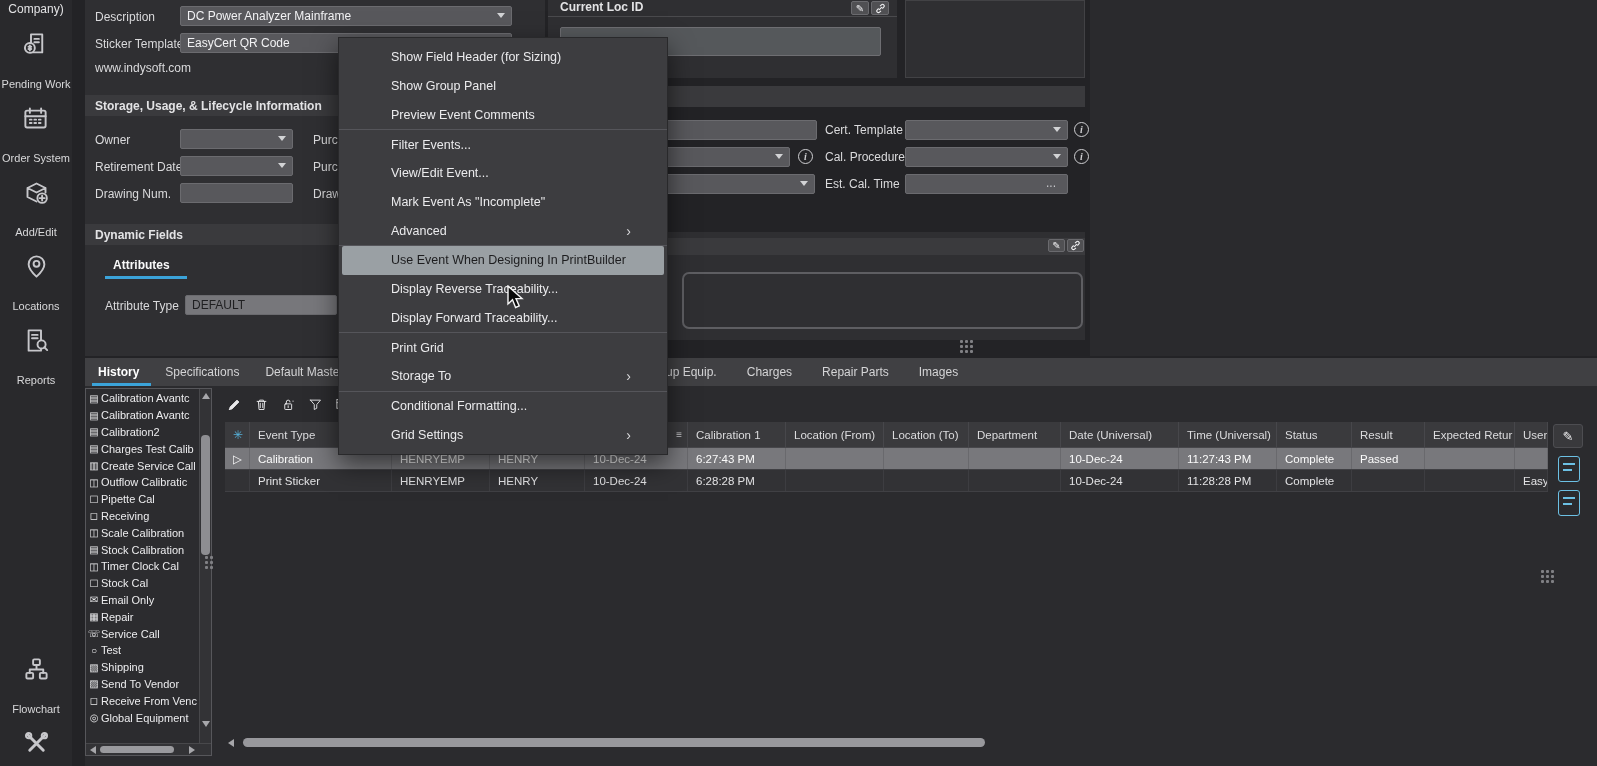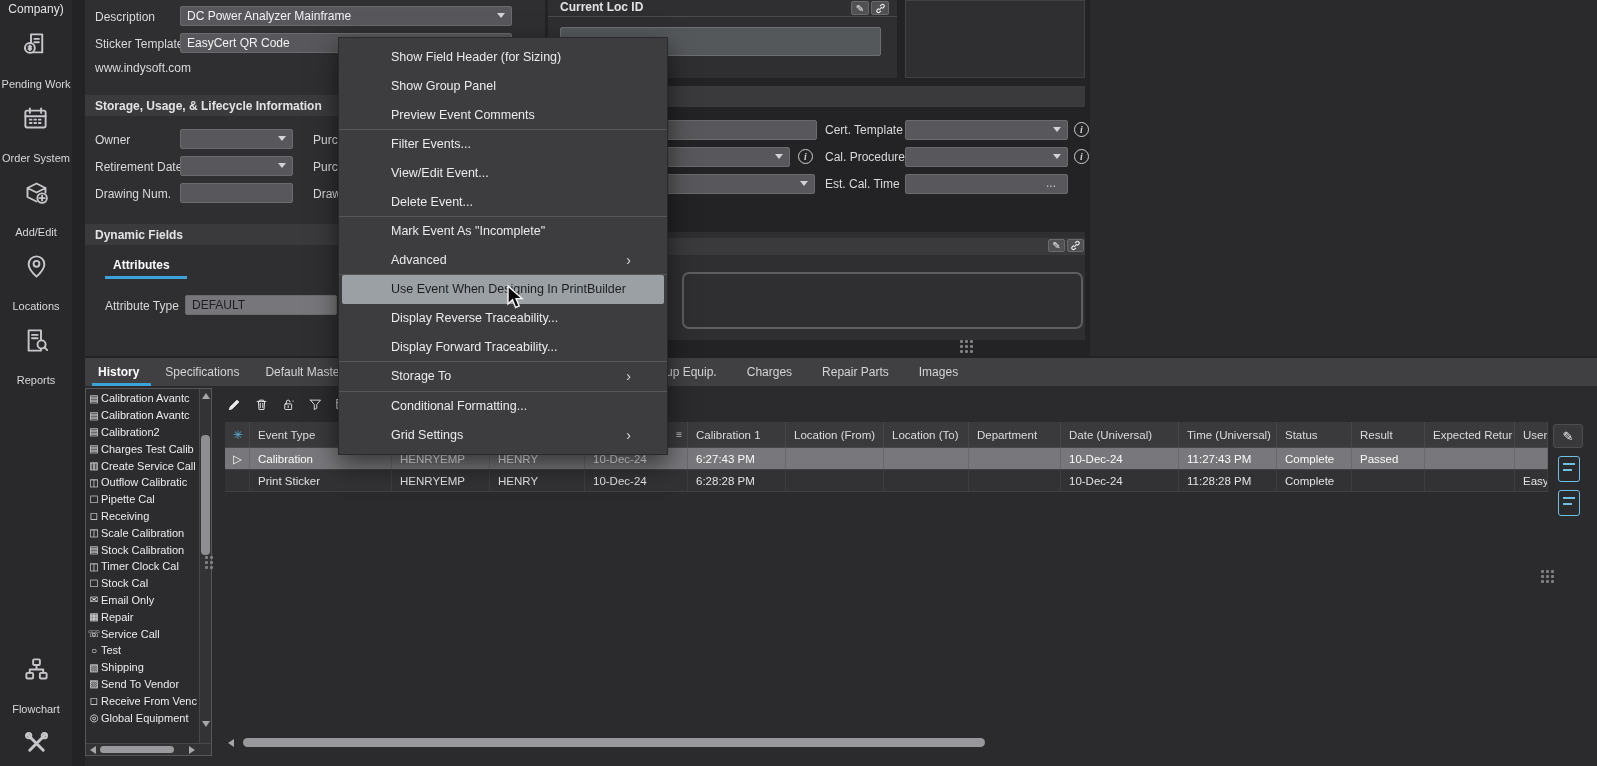--- a/index.html
+++ b/index.html
@@ -595,24 +595,20 @@
     <div class="menu-item">
       <span>Filter Events...</span>
 
     </div>
 
     <div class="menu-item">
       <span>View/Edit Event...</span>
 
     </div>
 
-    <div class="menu-item sep-after">
-      <span>Delete Event...</span>
-
-    </div>
 
     <div class="menu-item">
       <span>Mark Event As "Incomplete"</span>
 
     </div>
 
     <div class="menu-item sep-after has-submenu">
       <span>Advanced</span>
       <span class="submenu-arrow">›</span>
     </div>
@@ -625,20 +621,24 @@
     <div class="menu-item">
       <span>Display Reverse Traceability...</span>
 
     </div>
 
     <div class="menu-item sep-after">
       <span>Display Forward Traceability...</span>
 
     </div>
 
+    <div class="menu-item">
+      <span>Print Grid</span>
+
+    </div>
 
     <div class="menu-item sep-after has-submenu">
       <span>Storage To</span>
       <span class="submenu-arrow">›</span>
     </div>
 
     <div class="menu-item">
       <span>Conditional Formatting...</span>
 
     </div>

